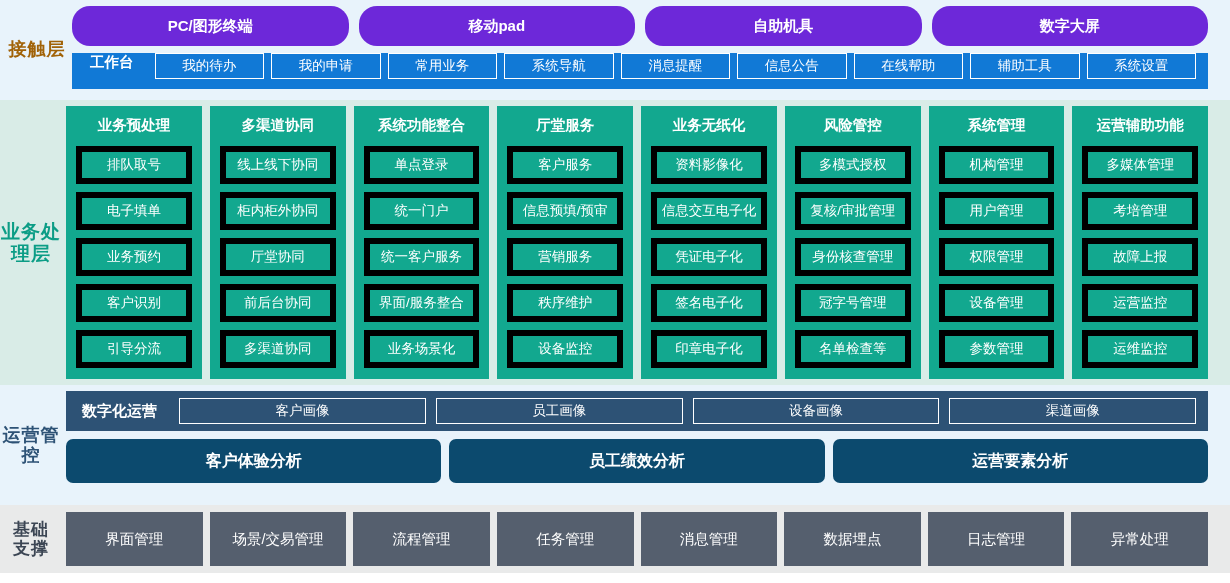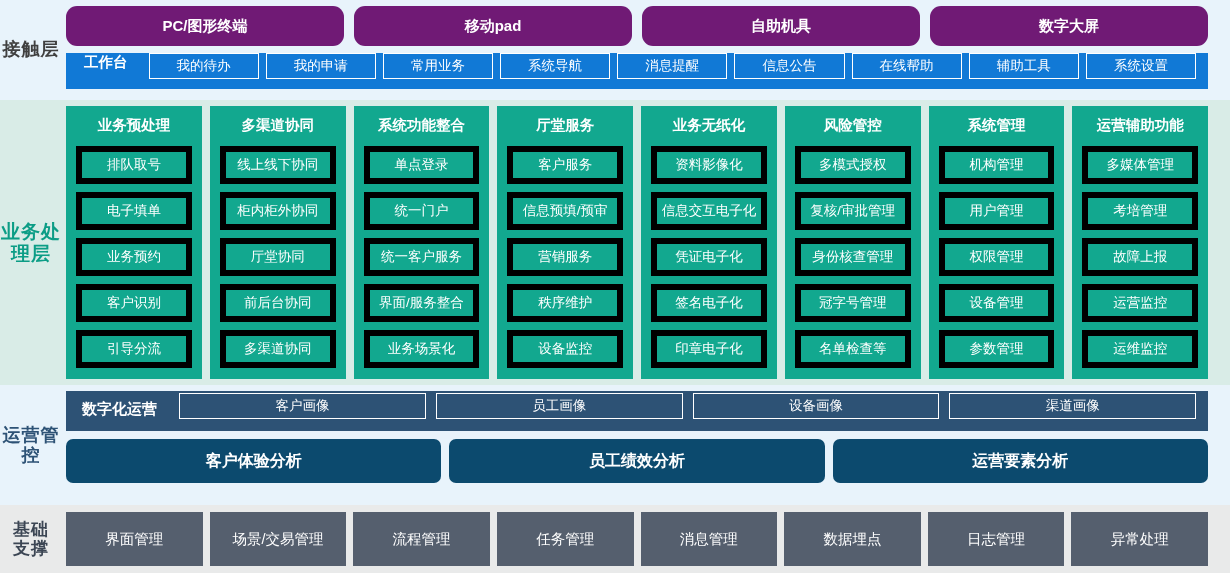--- a/index.html
+++ b/index.html
@@ -17,26 +17,26 @@
     width: 62px; flex: 0 0 62px;
     display: flex; align-items: center; justify-content: center;
     text-align: center;
     font-weight: bold; font-size: 18px; letter-spacing: 1px;
   }
   .band-label span { display: block; line-height: 1.12; }
   .band-body { flex: 1 1 auto; display: flex; flex-direction: column; }
 
   
   .layer-contact { background: #e8f3fb; height: 100px; padding: 6px 0 8px 0; }
-  .layer-contact .band-label { color: #404040; }
+  .layer-contact .band-label { color: #a16207; margin-left: 6px; }
   .contact-top {
     display: flex; gap: 10px; padding: 0 22px 0 4px; height: 40px;
   }
   .channel-btn {
-    flex: 1 1 0; background: #701a75; border-radius: 11px;
+    flex: 1 1 0; background: #6d28d9; border-radius: 18px;
     color: #fff; font-weight: bold; font-size: 15px;
     display: flex; align-items: center; justify-content: center;
   }
   .contact-bottom {
     margin: 7px 22px 0 4px; height: 36px;
     background: #1179d6;
     display: flex; align-items: flex-start; gap: 7px; padding: 0 12px;
   }
   .workbench-label {
     color: #fff; font-weight: bold; font-size: 14.5px;
@@ -67,21 +67,21 @@
     font-size: 13.5px; line-height: 1.15;
     display: flex; align-items: center; justify-content: center;
     text-align: center; padding: 0 2px;
   }
 
   
   .layer-ops { background: #e8f3fb; height: 120px; padding: 6px 0; }
   .layer-ops .band-label { color: #2d5275; }
   .ops-top {
     margin: 0 22px 0 4px; height: 40px; background: #2d5275;
-    display: flex; align-items: flex-end; gap: 10px; padding: 12px 12px;
+    display: flex; align-items: center; gap: 10px; padding: 0 12px;
   }
   .ops-top-label {
     color: #fff; font-weight: bold; font-size: 15px;
     padding: 0 12px 0 4px; white-space: nowrap;
   }
   .portrait-item {
     flex: 1 1 0; height: 26px; border: 1px solid #ffffff;
     color: #fff; font-size: 13.5px;
     display: flex; align-items: center; justify-content: center;
   }

